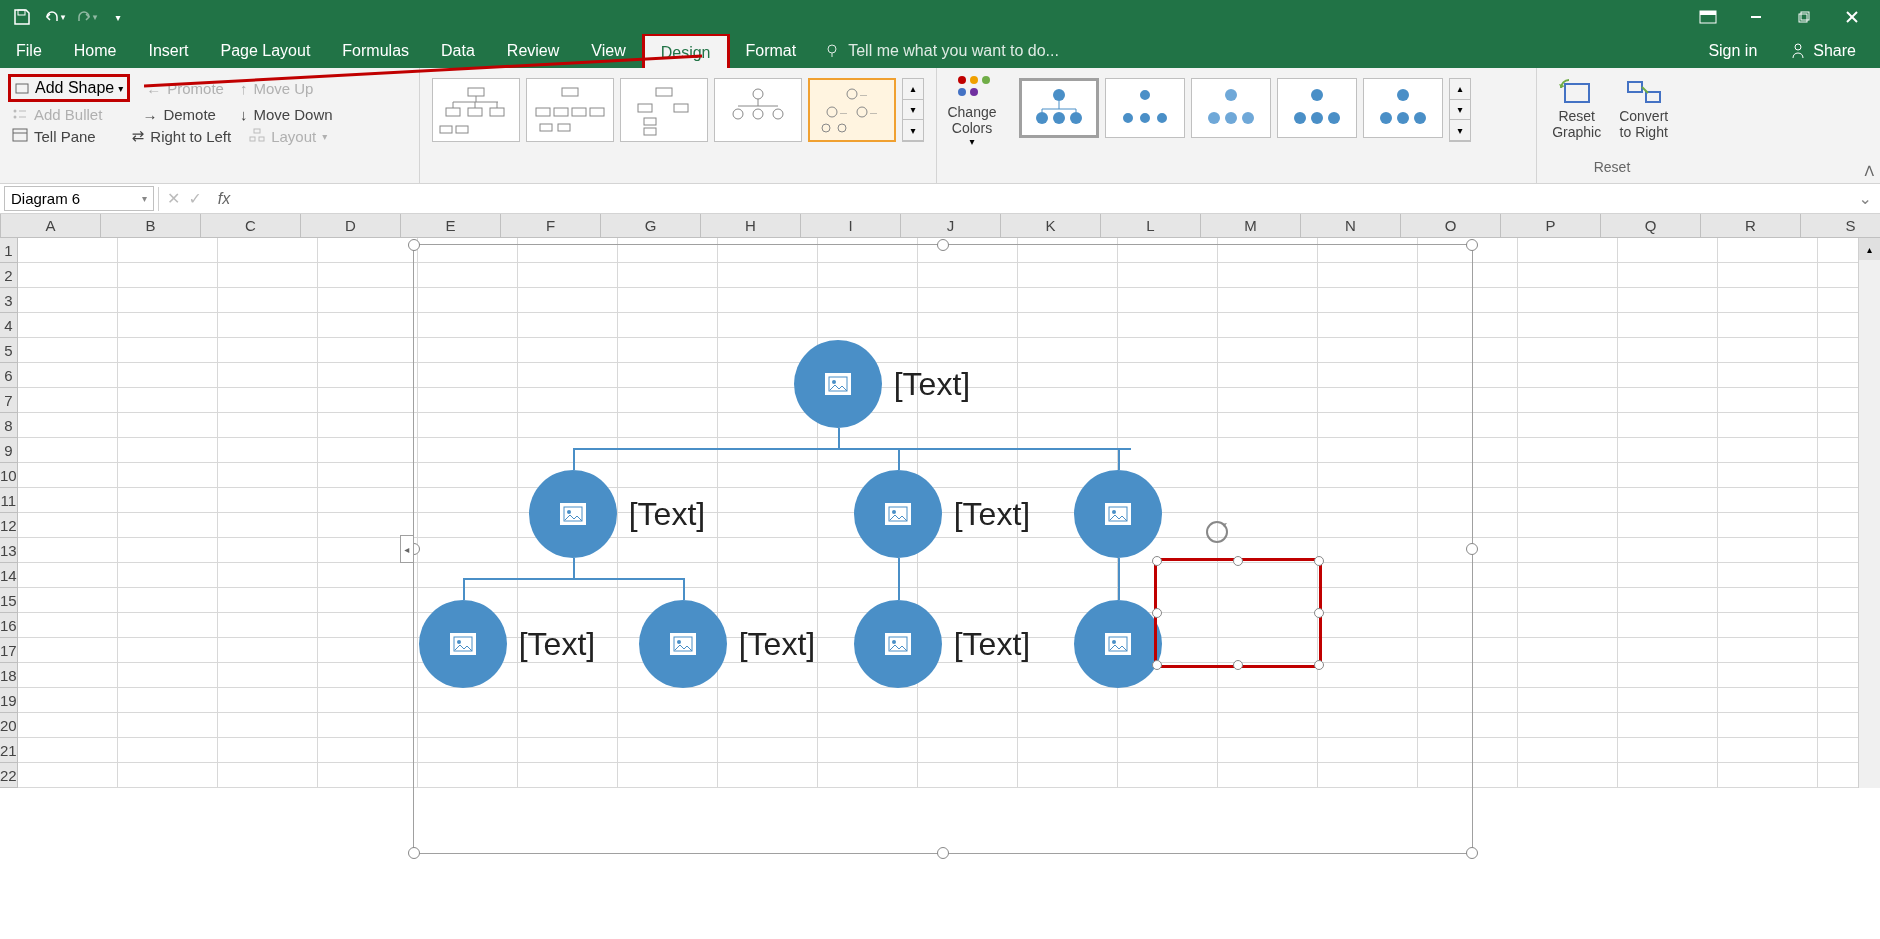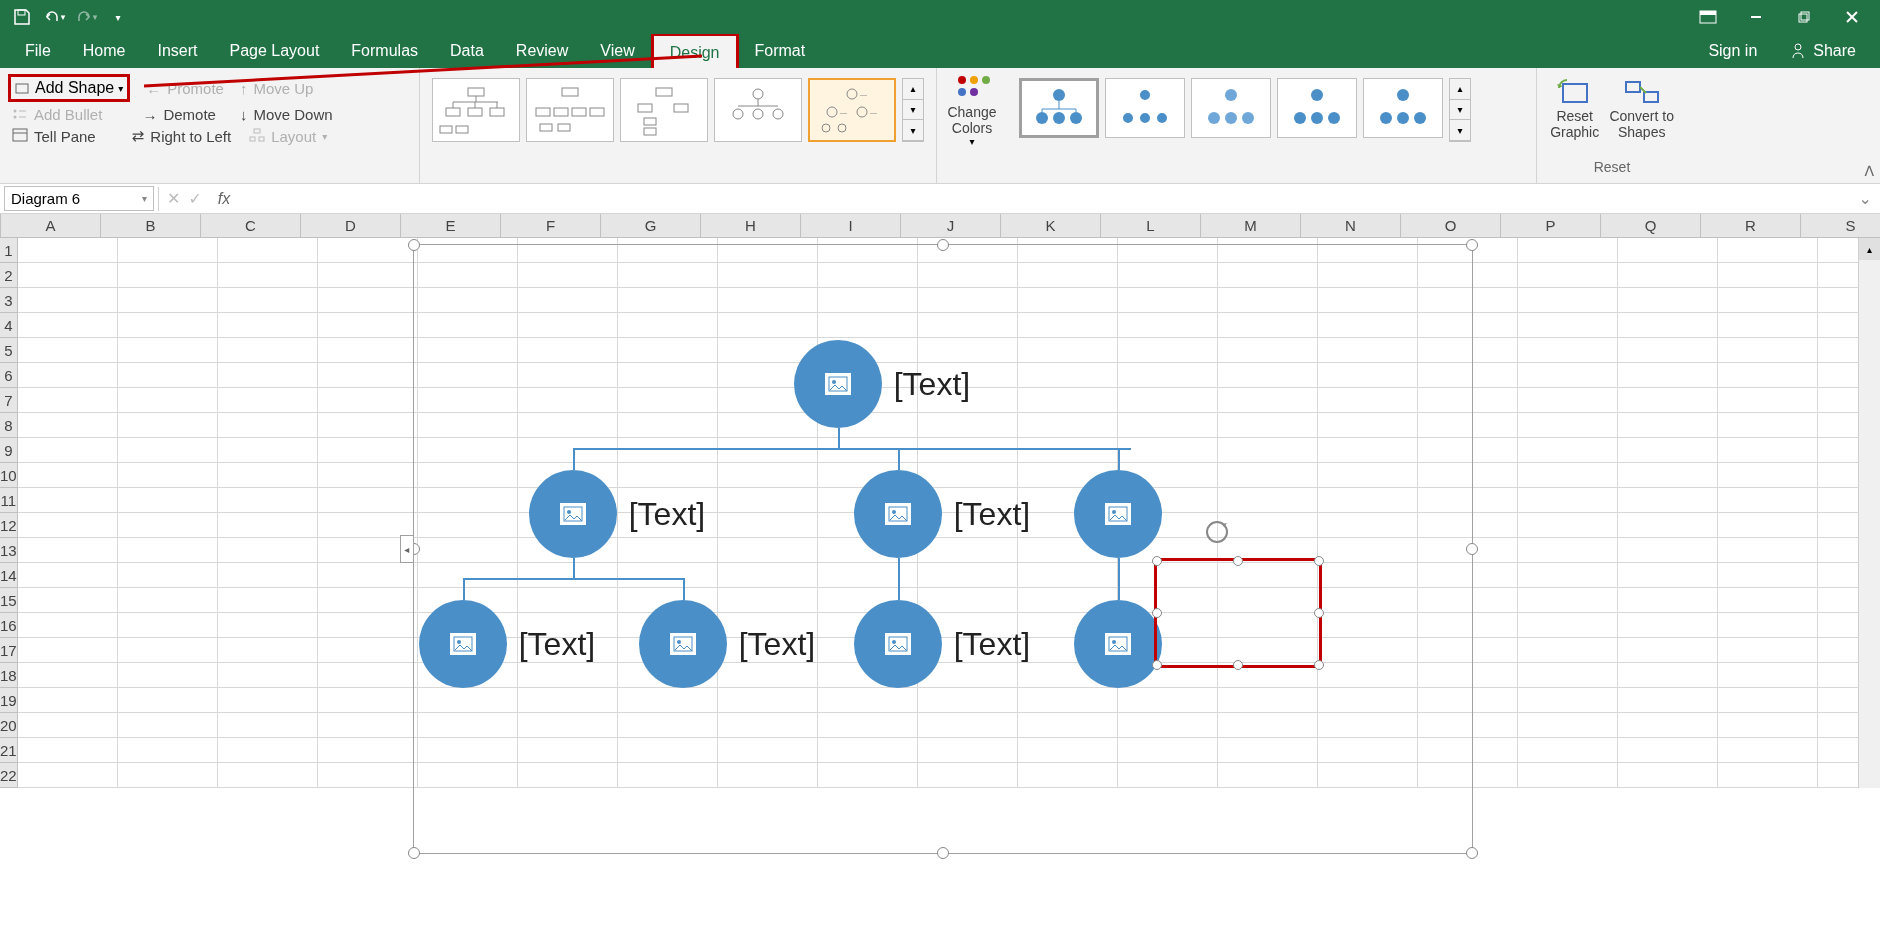--- a/index.html
+++ b/index.html
@@ -9,21 +9,21 @@
 .titlebar { background: #217346; height: 34px; display: flex; align-items: center; color: #fff; position: relative; }
 .qat { display: flex; align-items: center; padding-left: 8px; gap: 4px; }
 .qat-btn { width: 28px; height: 28px; display: flex; align-items: center; justify-content: center; color: #fff; }
 .qat-btn svg { fill: #fff; }
 .title-center { position: absolute; left: 50%; transform: translateX(-50%); display: flex; align-items: center; font-size: 15px; gap: 40px; }
 .smartart-tools { background: #0b5c3a; padding: 8px 20px; }
 .title-right { position: absolute; right: 8px; display: flex; gap: 8px; }
 .win-btn { width: 40px; height: 30px; display: flex; align-items: center; justify-content: center; color: #fff; }
 
 
-.ribbon-tabs { background: #217346; height: 34px; display: flex; align-items: flex-end; color: #fff; padding-left: 9px; }
+.ribbon-tabs { background: #217346; height: 34px; display: flex; align-items: flex-end; color: #fff; padding-left: 0; }
 .tab { padding: 8px 16px; font-size: 16px; cursor: pointer; }
 .tab.design { background: #f3f3f3; color: #217346; border: 3px solid #c00000; border-bottom: none; margin-bottom: -2px; }
 .tellme { display: flex; align-items: center; padding: 8px 12px; opacity: 0.85; font-size: 16px; }
 .tellme svg { margin-right: 8px; }
 .ribbon-right { margin-left: auto; display: flex; margin-right: 8px; }
 .signin, .share { padding: 8px 16px; font-size: 16px; display: flex; align-items: center; gap: 6px; }
 
 
 .ribbon-body { background: #f3f3f3; height: 116px; border-bottom: 1px solid #d4d4d4; display: flex; position: relative; }
 .ribbon-group { border-right: 1px solid #d4d4d4; padding: 4px 8px; display: flex; flex-direction: column; }
@@ -167,20 +167,27 @@
   <div class="tab">File</div>
   <div class="tab">Home</div>
   <div class="tab">Insert</div>
   <div class="tab">Page Layout</div>
   <div class="tab">Formulas</div>
   <div class="tab">Data</div>
   <div class="tab">Review</div>
   <div class="tab">View</div>
   <div class="tab design">Design</div>
   <div class="tab">Format</div>
+  <div class="tellme">
+    <svg width="16" height="16">
+        <circle cx="8" cy="6" r="4" fill="none" stroke="#fff"></circle>
+        <line x1="8" y1="10" x2="8" y2="14" stroke="#fff"></line>
+      </svg>
+    <span>Tell me what you want to do...</span>
+  </div>
   <div class="ribbon-right">
     <div class="signin">Sign in</div>
     <div class="share">
       <svg width="18" height="18">
           <circle cx="9" cy="5" r="3" fill="none" stroke="#fff"></circle>
           <path d="M4 16c0-3 2-5 5-5s5 2 5 5" fill="none" stroke="#fff"></path>
         </svg>
       <span>Share</span>
     </div>
   </div>
@@ -396,21 +403,21 @@
             <path d="M2 8l2 4 4-2" fill="#70ad47"></path>
           </svg>
         <span>Reset Graphic</span>
       </div>
       <div class="reset-btn">
         <svg viewBox="0 0 40 32">
             <rect x="4" y="6" width="14" height="10" fill="none" stroke="#4472c4" stroke-width="2"></rect>
             <rect x="22" y="16" width="14" height="10" fill="none" stroke="#4472c4" stroke-width="2"></rect>
             <path d="M18 11l6 6" stroke="#70ad47" stroke-width="2"></path>
           </svg>
-        <span>Convert to Shapes</span>
+        <span>Convert to Right</span>
       </div>
     </div>
     <div class="group-label">Reset</div>
   </div>
 
   <div class="collapse-btn">ᐱ</div>
 </div>
 
 <div class="formula-bar">
   <div class="name-box">

